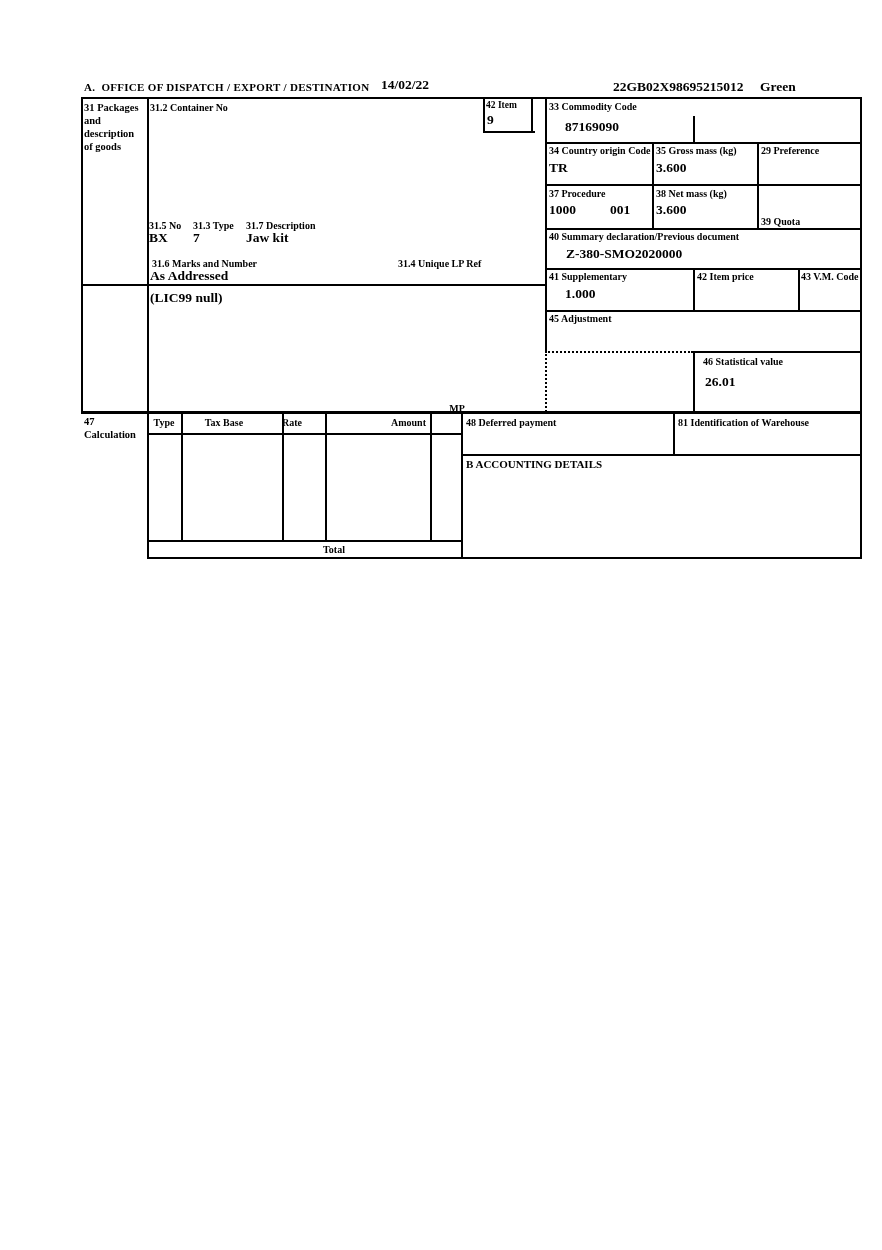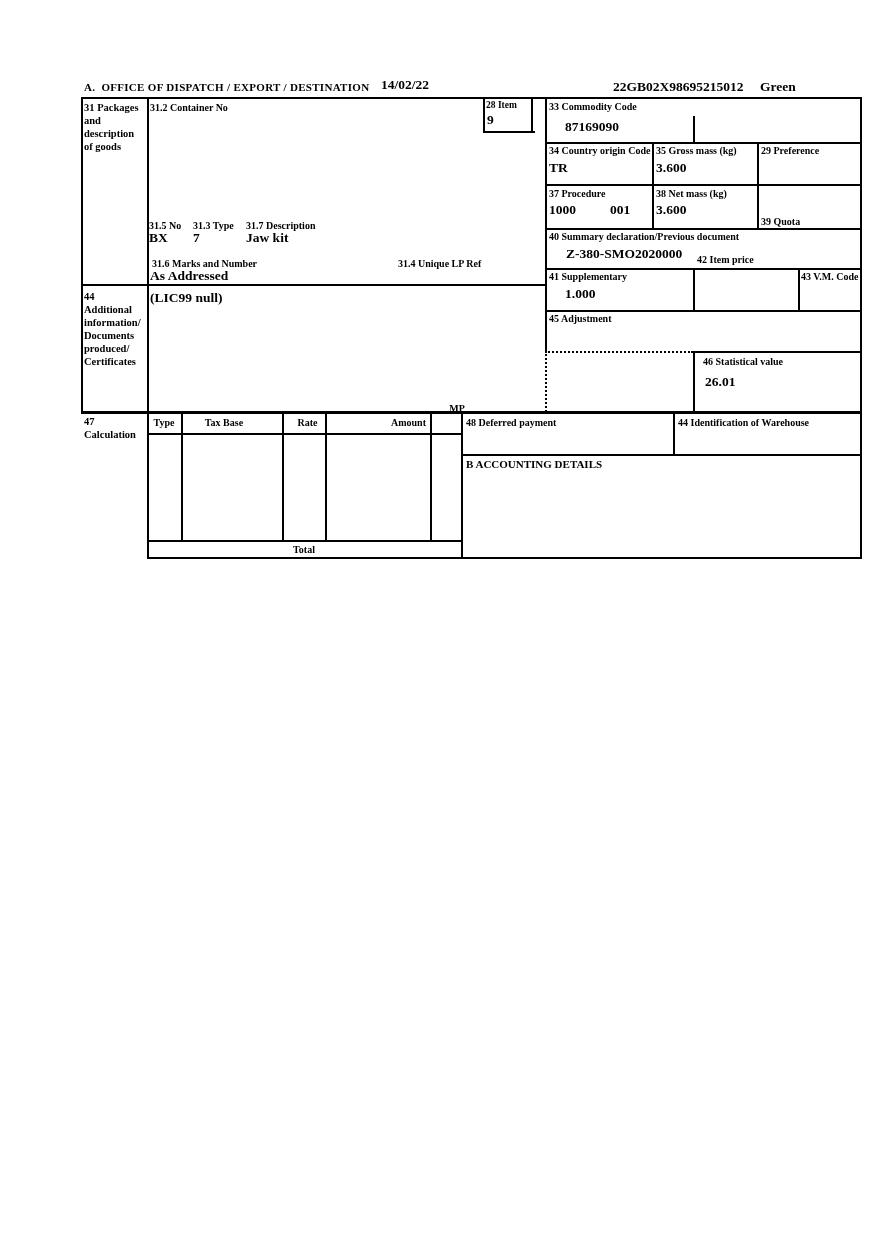--- a/index.html
+++ b/index.html
@@ -66,32 +66,26 @@
   <div class="ln" style="left:461px;top:414px;width:2px;height:145px;"></div>
   <div class="ln" style="left:673px;top:414px;width:2px;height:42px;"></div>
 
   <div class="dotted-t" style="left:545px;top:351px;width:148px;"></div>
   <div class="dotted-l" style="left:545px;top:351px;height:61px;"></div>
 
   <div class="multi" style="left:84px;top:101px;width:60px;">31 Packages
 and
 description
 of goods</div>
-  <div class="multi" style="left:84px;top:290px;width:62px;">44
-Additional
-information/
-Documents
-produced/
-Certificates</div>
   <div class="multi" style="left:84px;top:415px;width:62px;">47
 Calculation</div>
 
   <div class="lbl" style="left:150px;top:102px;">31.2 Container No</div>
 
-  <div class="lbl-sm" style="left:486px;top:100px;">28 Item</div>
+  <div class="lbl-sm" style="left:486px;top:100px;">42 Item</div>
   <div class="val" style="left:487px;top:112px;">9</div>
 
   <div class="lbl" style="left:149px;top:220px;">31.5 No</div>
   <div class="lbl" style="left:193px;top:220px;">31.3 Type</div>
   <div class="lbl" style="left:246px;top:220px;">31.7 Description</div>
   <div class="val" style="left:149px;top:230px;">BX</div>
   <div class="val" style="left:193px;top:230px;">7</div>
   <div class="val" style="left:246px;top:230px;">Jaw kit</div>
 
   <div class="lbl" style="left:152px;top:258px;">31.6 Marks and Number</div>
@@ -114,33 +108,33 @@
   <div class="val" style="left:610px;top:202px;">001</div>
   <div class="lbl" style="left:656px;top:188px;">38 Net mass (kg)</div>
   <div class="val" style="left:656px;top:202px;">3.600</div>
   <div class="lbl" style="left:761px;top:188px;margin-top:28px;">39 Quota</div>
 
   <div class="lbl" style="left:549px;top:231px;">40 Summary declaration/Previous document</div>
   <div class="val" style="left:566px;top:246px;">Z-380-SMO2020000</div>
 
   <div class="lbl" style="left:549px;top:271px;">41 Supplementary</div>
   <div class="val" style="left:565px;top:286px;">1.000</div>
-  <div class="lbl" style="left:697px;top:254px;font-family:Liberation Serif, serif;">42 Item price</div>
+  <div class="lbl" style="left:697px;top:271px;font-family:Liberation Serif, serif;">42 Item price</div>
   <div class="lbl" style="left:801px;top:271px;">43 V.M. Code</div>
 
   <div class="lbl" style="left:549px;top:313px;">45 Adjustment</div>
 
   <div class="lbl" style="left:703px;top:356px;">46 Statistical value</div>
   <div class="val" style="left:705px;top:374px;">26.01</div>
 
   <div class="th" style="left:147px;top:417px;width:34px;text-align:center;">Type</div>
   <div class="th" style="left:181px;top:417px;width:86px;text-align:center;">Tax Base</div>
-  <div class="th" style="left:288px;top:417px;width:39px;text-align:center;font-family:Liberation Serif, serif;">Rate</div>
+  <div class="th" style="left:282px;top:417px;width:39px;text-align:left;font-family:Liberation Serif, serif;">Rate</div>
   <div class="th" style="left:325px;top:417px;width:101px;text-align:right;">Amount</div>
   <div class="th" style="left:430px;top:403px;width:54px;text-align:center;">MP</div>
 
-  <div class="th" style="left:147px;top:544px;width:314px;text-align:center;">Total</div>
+  <div class="th" style="left:147px;top:544px;width:314px;text-align:center;padding-left:30px;">Total</div>
 
   <div class="lbl" style="left:466px;top:417px;">48 Deferred payment</div>
-  <div class="lbl" style="left:678px;top:417px;">44 Identification of Warehouse</div>
+  <div class="lbl" style="left:678px;top:417px;">81 Identification of Warehouse</div>
   <div class="lbl" style="left:466px;top:459px;font-size:11px;">B ACCOUNTING DETAILS</div>
 
 </div>
 
 </body></html>

